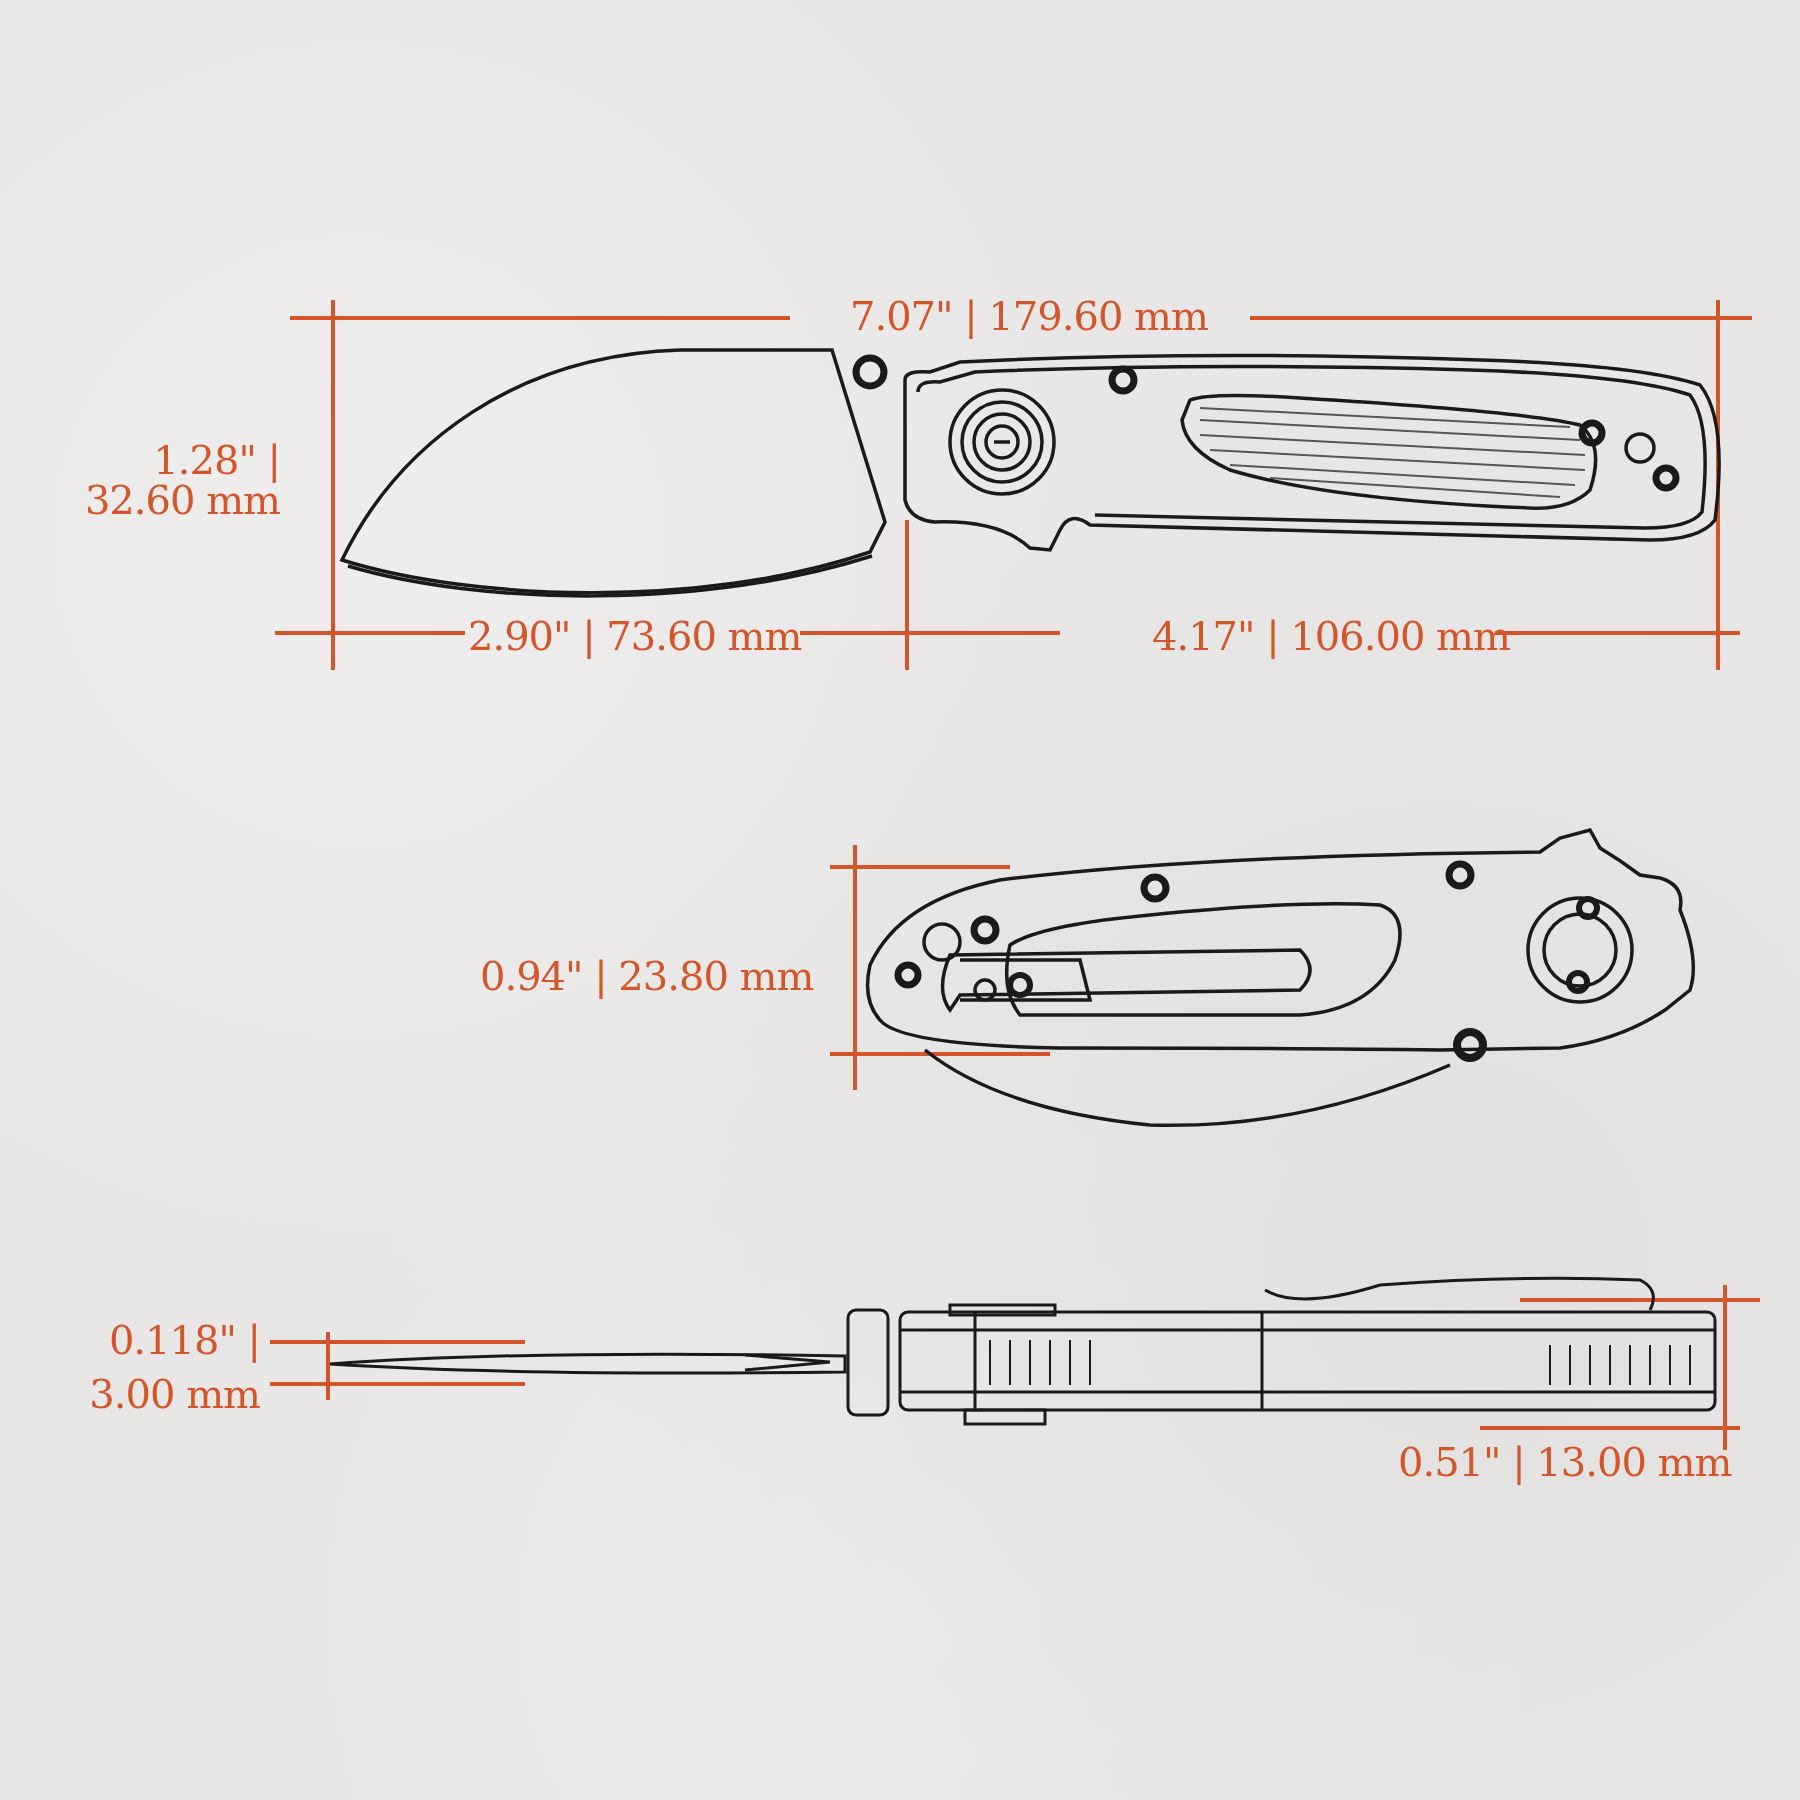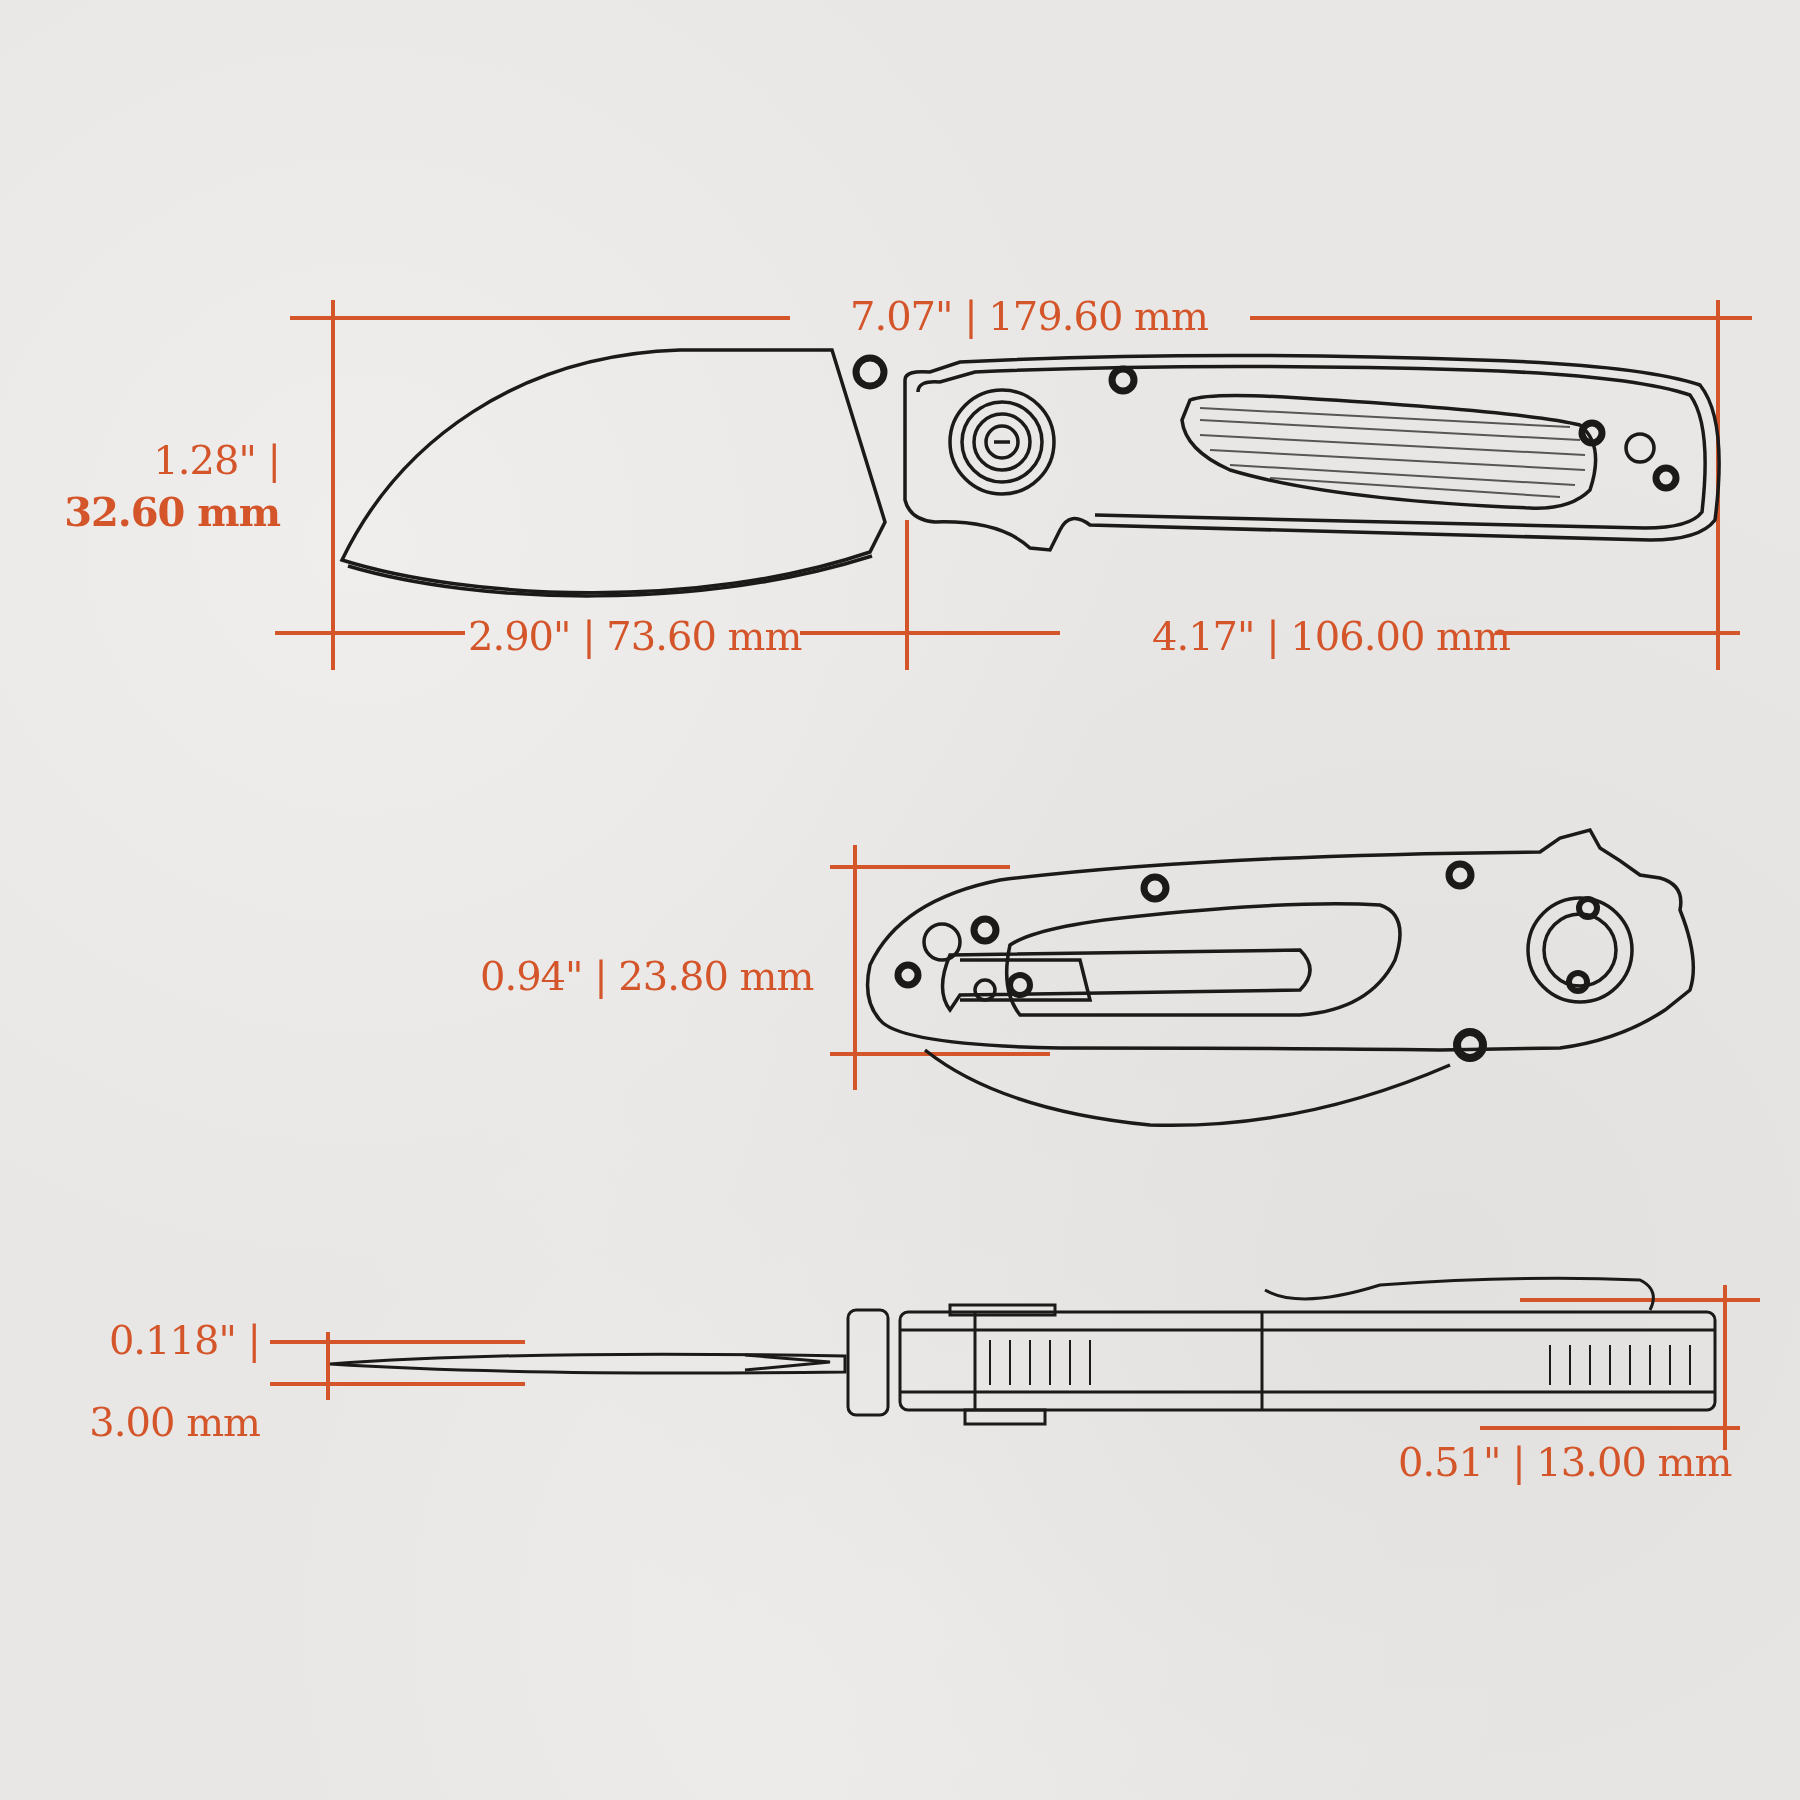--- a/index.html
+++ b/index.html
@@ -127,20 +127,20 @@
         <line x1="1630" y1="1345" x2="1630" y2="1385"></line>
         <line x1="1650" y1="1345" x2="1650" y2="1385"></line>
         <line x1="1670" y1="1345" x2="1670" y2="1385"></line>
         <line x1="1690" y1="1345" x2="1690" y2="1385"></line>
       </g>
     </g>
   </svg>
 
   <div class="lbl" style="left:850px;top:292px;">7.07" | 179.60 mm</div>
   <div class="lbl r" style="left:80px;top:436px;width:200px;">1.28" |</div>
-  <div class="lbl r" style="left:60px;top:488px;width:220px;font-weight:bold;">32.60 mm</div>
+  <div class="lbl r" style="left:60px;top:476px;width:220px;">32.60 mm</div>
   <div class="lbl" style="left:468px;top:612px;">2.90" | 73.60 mm</div>
   <div class="lbl" style="left:1152px;top:612px;">4.17" | 106.00 mm</div>
   <div class="lbl" style="left:480px;top:952px;">0.94" | 23.80 mm</div>
   <div class="lbl r" style="left:60px;top:1316px;width:200px;">0.118" |</div>
-  <div class="lbl r" style="left:60px;top:1370px;width:200px;margin-top:28px;">3.00 mm</div>
+  <div class="lbl r" style="left:60px;top:1370px;width:200px;">3.00 mm</div>
   <div class="lbl" style="left:1398px;top:1438px;">0.51" | 13.00 mm</div>
 </div>
 
 </body></html>

